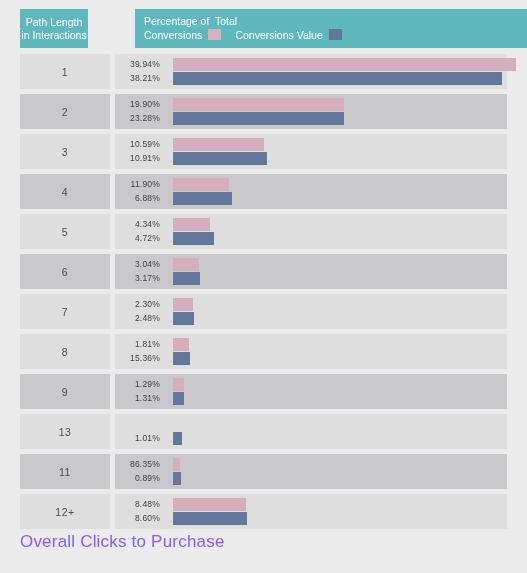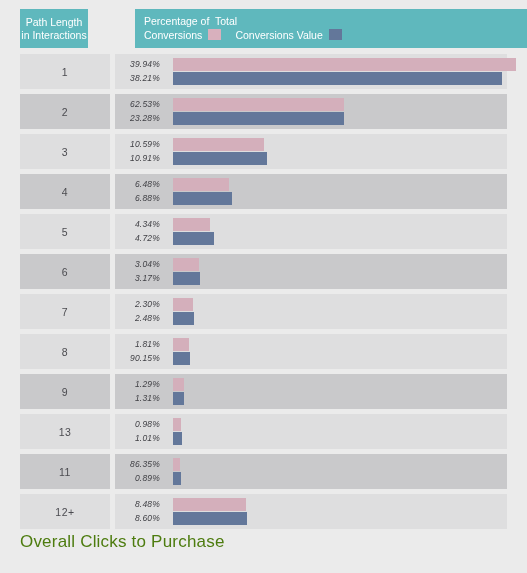--- a/index.html
+++ b/index.html
@@ -112,21 +112,20 @@
   .row.light .row-label,
   .row.light .row-bars { background: #dededf; }
   .row.dark .row-label,
   .row.dark .row-bars { background: #c9c9cb; }
 
   .bar-line {
     position: absolute;
     left: 0;
     height: 16px;
     width: 392px;
-    font-style: italic;
   }
   .bar-line.top { top: 4px; }
   .bar-line.bottom { top: 18px; }
 
   .bar-value {
     position: absolute;
     left: 5px;
     top: 0;
     width: 40px;
     height: 13px;
@@ -144,21 +143,21 @@
   }
   .bar-fill.pink { background: #d4afbb; }
   .bar-fill.blue { background: #63779a; }
 
   
   #caption {
     position: absolute;
     left: 20px;
     top: 532px;
     font-size: 17px;
-    color: #4d7c0f;
+    color: #8b5cf6;
     letter-spacing: 0.2px;
   }
 </style>
 </head>
 <body>
 
 <div id="chart-panel">
 
   <div class="header-row">
     <div class="hdr-left">
@@ -187,21 +186,21 @@
           <div class="bar-line bottom">
             <div class="bar-value">38.21%</div>
             <div class="bar-fill blue" style="width: 328.606px;"></div>
           </div>
         </div>
       </div>
       <div class="row dark" style="top: 94px;">
         <div class="row-label">2</div>
         <div class="row-bars">
           <div class="bar-line top">
-            <div class="bar-value">62.53%</div>
+            <div class="bar-value">19.90%</div>
             <div class="bar-fill pink" style="width: 171.14px;"></div>
           </div>
           <div class="bar-line bottom">
             <div class="bar-value">23.28%</div>
             <div class="bar-fill blue" style="width: 171.054px;"></div>
           </div>
         </div>
       </div>
       <div class="row light" style="top: 134px;">
         <div class="row-label">3</div>
@@ -213,21 +212,21 @@
           <div class="bar-line bottom">
             <div class="bar-value">10.91%</div>
             <div class="bar-fill blue" style="width: 93.826px;"></div>
           </div>
         </div>
       </div>
       <div class="row dark" style="top: 174px;">
         <div class="row-label">4</div>
         <div class="row-bars">
           <div class="bar-line top">
-            <div class="bar-value">6.48%</div>
+            <div class="bar-value">11.90%</div>
             <div class="bar-fill pink" style="width: 55.728px;"></div>
           </div>
           <div class="bar-line bottom">
             <div class="bar-value">6.88%</div>
             <div class="bar-fill blue" style="width: 59.168px;"></div>
           </div>
         </div>
       </div>
       <div class="row light" style="top: 214px;">
         <div class="row-label">5</div>
@@ -269,45 +268,41 @@
         </div>
       </div>
       <div class="row light" style="top: 334px;">
         <div class="row-label">8</div>
         <div class="row-bars">
           <div class="bar-line top">
             <div class="bar-value">1.81%</div>
             <div class="bar-fill pink" style="width: 15.566px;"></div>
           </div>
           <div class="bar-line bottom">
-            <div class="bar-value">90.15%</div>
+            <div class="bar-value">15.36%</div>
             <div class="bar-fill blue" style="width: 16.684px;"></div>
           </div>
         </div>
       </div>
       <div class="row dark" style="top: 374px;">
         <div class="row-label">9</div>
         <div class="row-bars">
           <div class="bar-line top">
             <div class="bar-value">1.29%</div>
             <div class="bar-fill pink" style="width: 11.094px;"></div>
           </div>
           <div class="bar-line bottom">
             <div class="bar-value">1.31%</div>
             <div class="bar-fill blue" style="width: 11.266px;"></div>
           </div>
         </div>
       </div>
       <div class="row light" style="top: 414px;">
         <div class="row-label">13</div>
         <div class="row-bars">
-          <div class="bar-line top">
-            <div class="bar-value">0.98%</div>
-            <div class="bar-fill pink" style="width: 8.428px;"></div>
-          </div>
           <div class="bar-line bottom">
             <div class="bar-value">1.01%</div>
             <div class="bar-fill blue" style="width: 8.686px;"></div>
           </div>
         </div>
       </div>
       <div class="row dark" style="top: 454px; padding-left: 13px;">
         <div class="row-label">11</div>
         <div class="row-bars">
           <div class="bar-line top">

